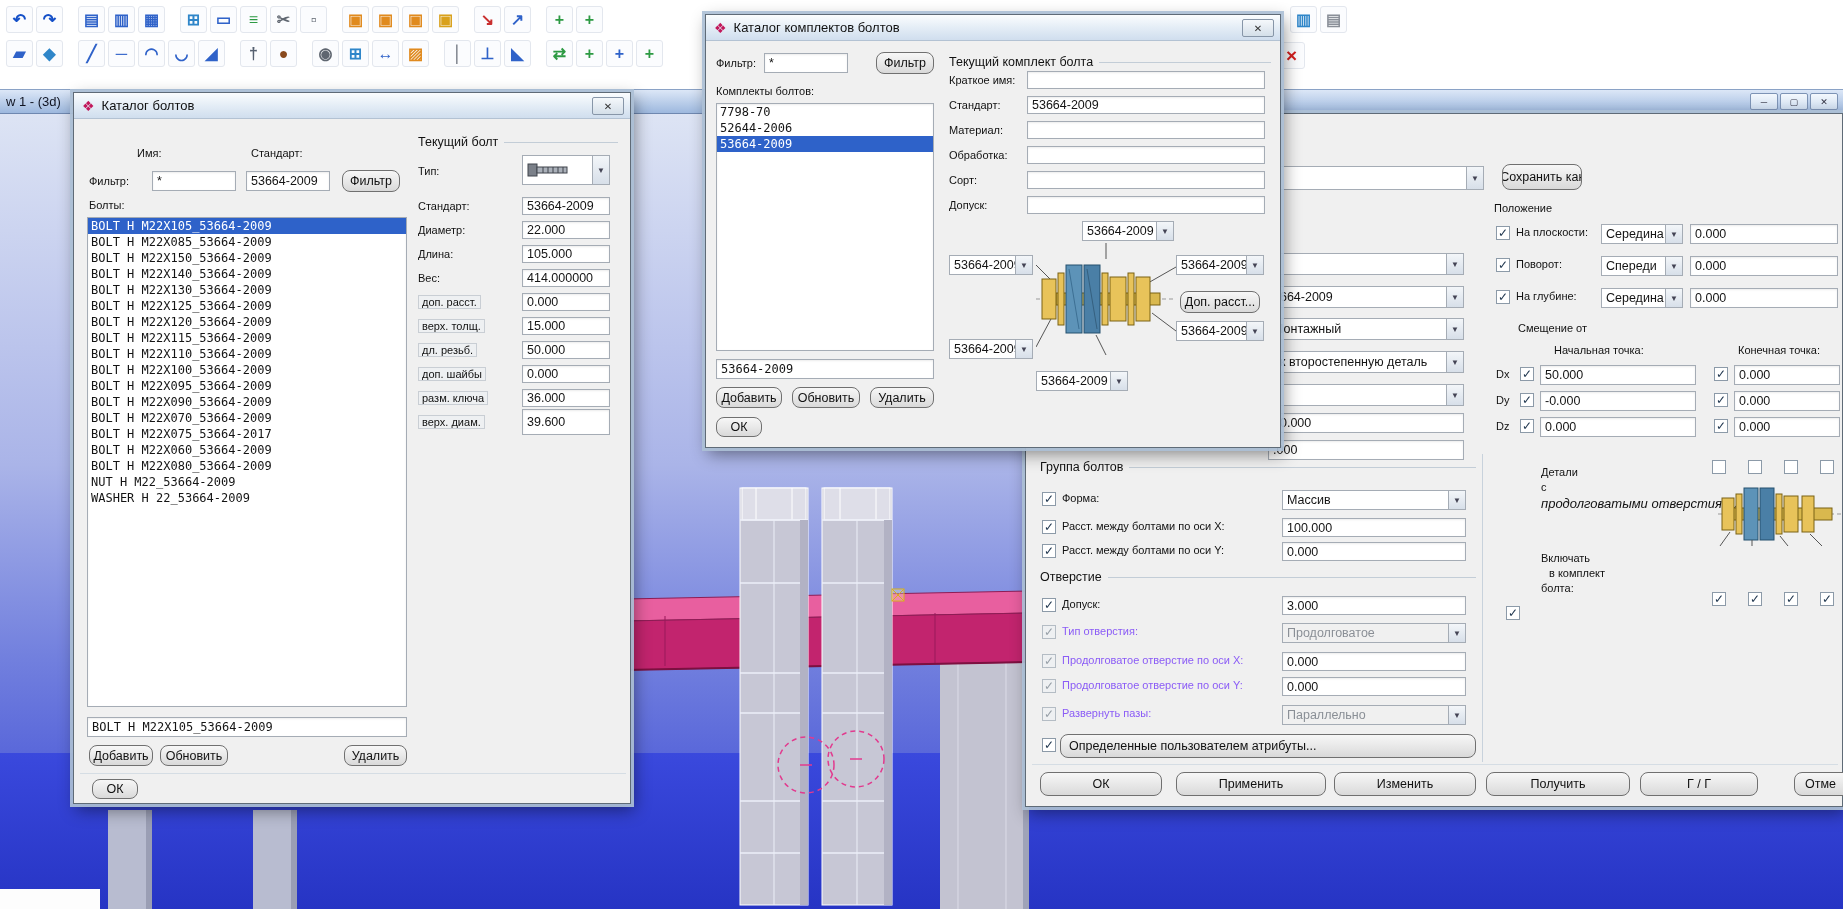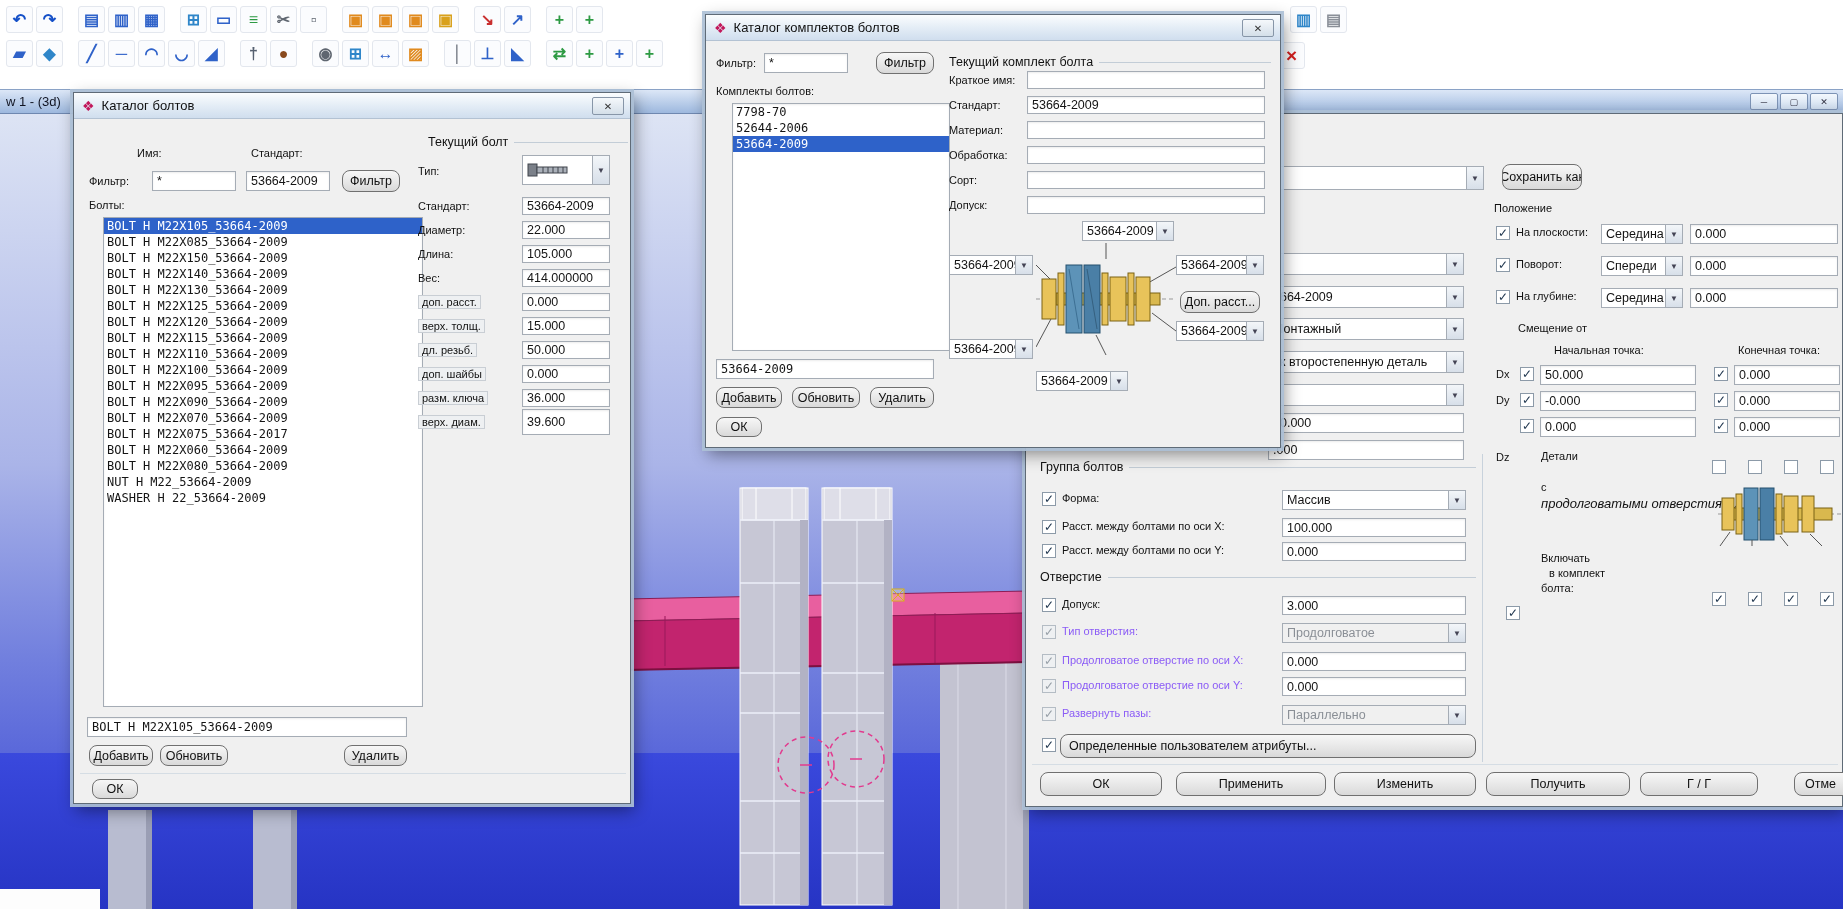--- a/index.html
+++ b/index.html
@@ -25,21 +25,21 @@
 .closebtn{position:absolute;right:6px;top:4px;width:32px;height:18px;border:1px solid #8796a8;border-radius:2px;background:linear-gradient(#f5f8fb,#d4dfe9);display:flex;align-items:center;justify-content:center;font-size:10px;color:#333;}
 .btn{position:absolute;display:flex;align-items:center;justify-content:center;border:1px solid #707070;border-radius:8px;background:linear-gradient(#f7f7f7,#e7e7e7 55%,#d9d9d9);font-size:12.5px;color:#111;white-space:nowrap;overflow:hidden;}
 .input{position:absolute;background:#fff;border:1px solid #a5acb5;box-shadow:inset 0 1px 2px rgba(0,0,0,.08);font-size:12.5px;padding:0 4px;display:flex;align-items:center;overflow:hidden;white-space:nowrap;}
 .mono{font-family:"DejaVu Sans Mono",monospace;font-size:12px;}
 .combo{position:absolute;background:#fff;border:1px solid #a5acb5;display:flex;align-items:center;font-size:12.5px;padding:0 19px 0 4px;overflow:hidden;white-space:nowrap;}
 .combo .dd{position:absolute;right:0;top:0;bottom:0;width:17px;background:linear-gradient(#f3f6f9,#d7dfe9);border-left:1px solid #a5acb5;display:flex;align-items:center;justify-content:center;font-size:8px;color:#445;}
 .combo.disabled{background:#f0f0f0;color:#8a8f96;}
 .cb{width:14px;height:14px;background:#fff;border:1px solid #8c9aa8;display:inline-flex;align-items:center;justify-content:center;font-size:12px;color:#243a52;flex:none;}
 .cb.checked::after{content:"✓";}
 .cb.disabled{background:#eef0f2;color:#98a0a8;border-color:#b4bcc4;}
-.listbox{position:absolute;background:#fff;border:1px solid #a5acb5;box-shadow:inset 0 1px 2px rgba(0,0,0,.08);overflow:hidden;margin-left:16px;}
+.listbox{position:absolute;background:#fff;border:1px solid #a5acb5;box-shadow:inset 0 1px 2px rgba(0,0,0,.08);overflow:hidden;}
 .li{height:16px;line-height:16px;padding:0 3px;white-space:pre;}
 .li.selected{background:#2e62c9;color:#fff;}
 .ghdr{position:absolute;display:flex;align-items:center;gap:6px;font-size:12.5px;color:#111;}
 .ghdr .line{flex:1;height:1px;background:#c3cdd7;}
 .lbl{position:absolute;font-size:11px;color:#111;white-space:nowrap;}
 .fldrow{display:flex;align-items:center;height:18px;}
 .fldrow .lbl{position:static;}
 .fldrow .lbl.boxed{border:1px solid #c9ced4;padding:0 3px;background:#eef0f2;}
 .fldrow .input{position:static;margin-left:auto;}
 .hline{position:absolute;height:1px;background:#c3cdd7;}
@@ -254,21 +254,21 @@
   <div class="input" style="left:514px;top:251px;width:156px;height:20px;">50.000</div>
   <span class="cb checked abs" style="left:688px;top:253px;"></span>
   <div class="input" style="left:708px;top:251px;width:106px;height:20px;">0.000</div>
 
   <span class="lbl" style="left:470px;top:280px;">Dy</span>
   <span class="cb checked abs" style="left:494px;top:279px;"></span>
   <div class="input" style="left:514px;top:277px;width:156px;height:20px;">-0.000</div>
   <span class="cb checked abs" style="left:688px;top:279px;"></span>
   <div class="input" style="left:708px;top:277px;width:106px;height:20px;">0.000</div>
 
-  <span class="lbl" style="left:470px;top:306px;margin-top:31px;">Dz</span>
+  <span class="lbl" style="left:470px;top:306px;">Dz</span>
   <span class="cb checked abs" style="left:494px;top:305px;"></span>
   <div class="input" style="left:514px;top:303px;width:156px;height:20px;">0.000</div>
   <span class="cb checked abs" style="left:688px;top:305px;"></span>
   <div class="input" style="left:708px;top:303px;width:106px;height:20px;">0.000</div>
 
   <div class="combo" style="left:242px;top:139px;width:196px;height:22px;">
         <span>2</span>
         <span class="dd">▼</span>
       </div>
   <div class="combo" style="left:242px;top:172px;width:196px;height:22px;">
@@ -341,21 +341,21 @@
   <div class="btn" style="left:34px;top:620px;width:416px;height:24px;justify-content:flex-start;padding-left:8px;">Определенные пользователем атрибуты...</div>
 
   <div class="vline" style="left:456px;top:340px;height:308px;"></div>
   <div class="trow" style="left:686px;top:346px;gap:22px;">
 
   <span class="cb"></span>
         <span class="cb"></span>
         <span class="cb"></span>
         <span class="cb"></span>
       </div>
-  <span class="lbl" style="left:515px;top:336px;text-align:right;">Детали</span>
+  <span class="lbl" style="left:515px;top:352px;text-align:right;">Детали</span>
   <span class="lbl" style="left:515px;top:367px;">с</span>
   <span class="lbl" style="left:515px;top:382px;font-size:13px;font-style:italic;">продолговатыми отверстиями:</span>
   <svg class="abs" style="left:692px;top:372px;" width="128" height="60" viewBox="0 0 128 60">
     <line x1="0" y1="28" x2="128" y2="28" stroke="#999" stroke-dasharray="4,3"></line>
     <rect x="14" y="22" width="100" height="12" fill="#d9b84e" stroke="#7a6215"></rect>
     <rect x="4" y="12" width="12" height="32" fill="#e8c35a" stroke="#7a6215"></rect>
     <rect x="18" y="8" width="6" height="40" fill="#e8c35a" stroke="#7a6215"></rect>
     <rect x="26" y="2" width="14" height="52" fill="#5d93b8" stroke="#24506e"></rect>
     <rect x="42" y="2" width="14" height="52" fill="#4a7fa6" stroke="#24506e"></rect>
     <rect x="58" y="8" width="6" height="40" fill="#e8c35a" stroke="#7a6215"></rect>
@@ -421,21 +421,21 @@
         <div class="li">NUT H M22_53664-2009</div>
         <div class="li">WASHER H 22_53664-2009</div>
       </div>
   <div class="input mono" style="left:13px;top:624px;width:320px;height:20px;">BOLT H M22X105_53664-2009</div>
   <div class="btn" style="left:15px;top:652px;width:64px;height:21px;">Добавить</div>
   <div class="btn" style="left:86px;top:652px;width:68px;height:21px;">Обновить</div>
   <div class="btn" style="left:270px;top:652px;width:63px;height:21px;">Удалить</div>
   <div class="hline" style="left:6px;top:680px;width:546px;background:#d5dde4;"></div>
   <div class="btn" style="left:18px;top:686px;width:46px;height:20px;">ОК</div>
 
-  <div class="ghdr" style="left:354px;top:42px;width:200px;">
+  <div class="ghdr" style="left:344px;top:42px;width:200px;">
     <span>Текущий болт</span>
         <span class="line"></span>
   </div>
   <span class="lbl" style="left:344px;top:72px;">Тип:</span>
   <div class="combo" style="left:448px;top:62px;width:88px;height:30px;">
     <svg width="46" height="16" viewBox="0 0 46 16">
       <rect x="1" y="2" width="9" height="12" fill="#7b8089" stroke="#40454d"></rect>
       <rect x="10" y="5" width="30" height="6" fill="#aab0b9" stroke="#40454d"></rect>
       <line x1="16" y1="5" x2="16" y2="11" stroke="#40454d"></line>
           <line x1="21" y1="5" x2="21" y2="11" stroke="#40454d"></line>

